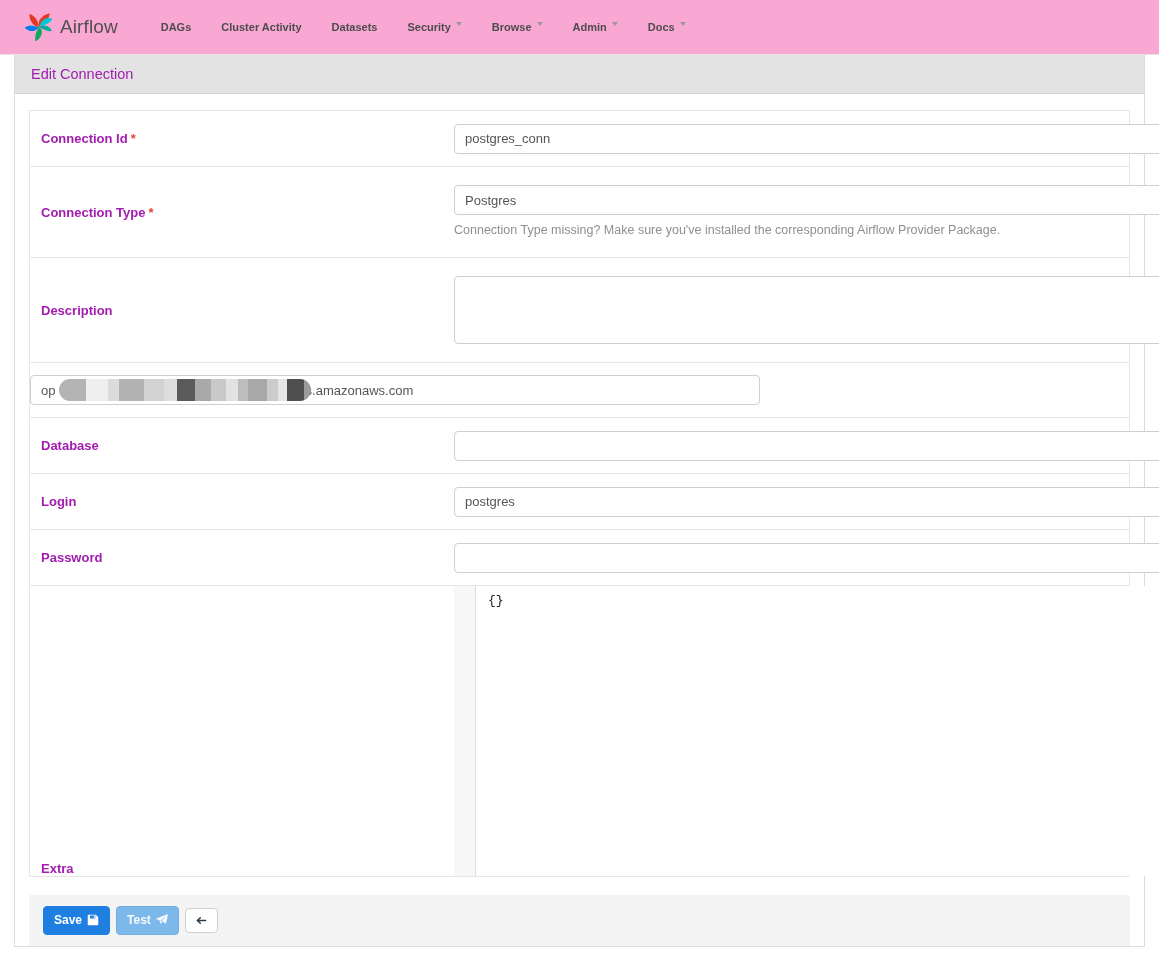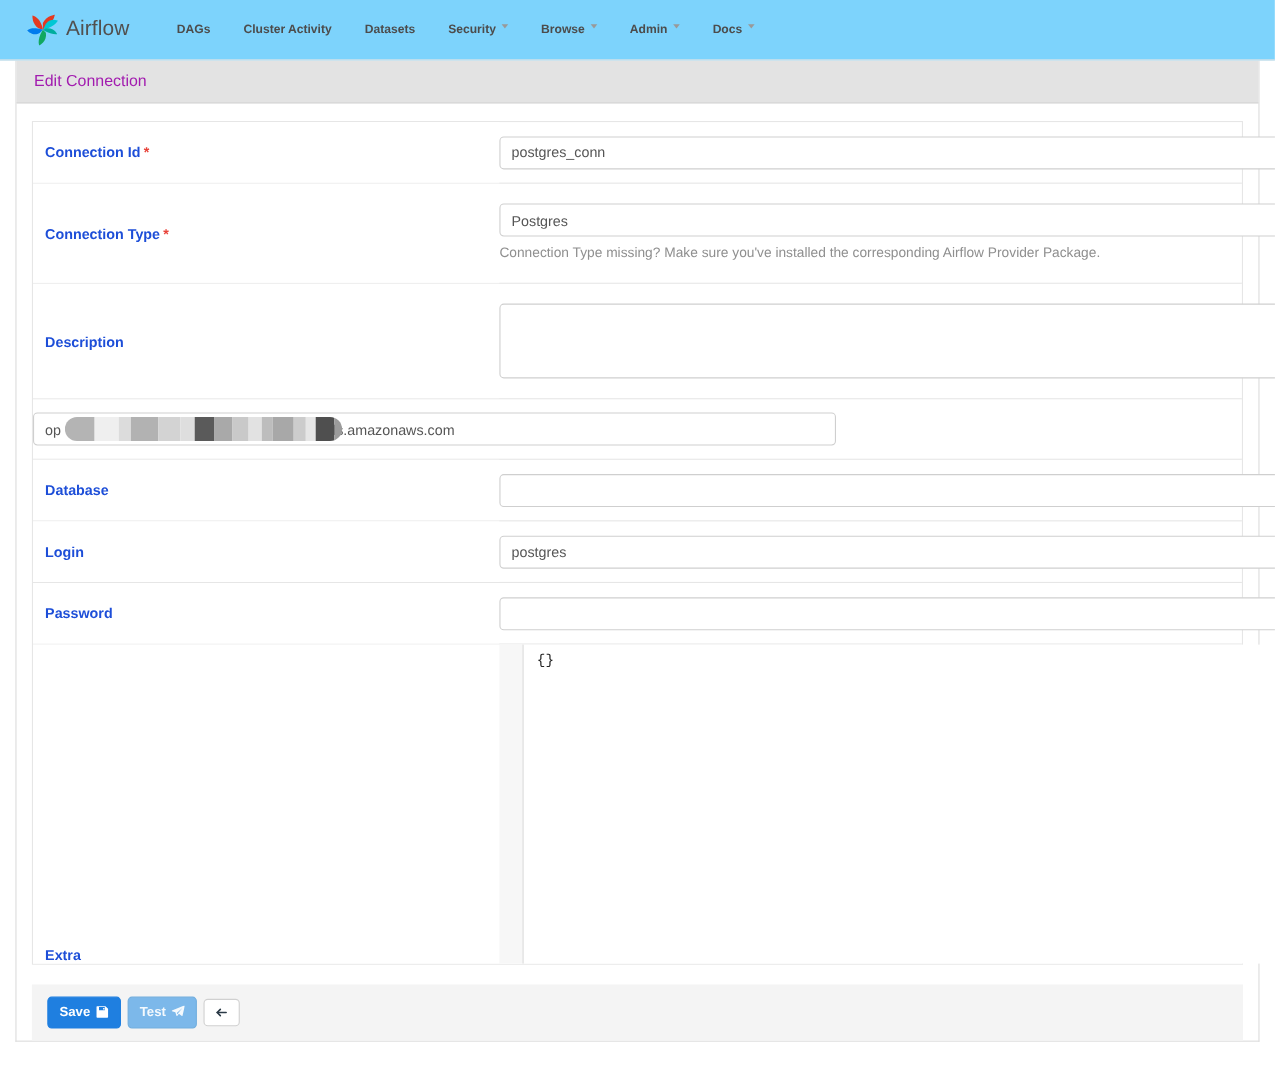--- a/index.html
+++ b/index.html
@@ -8,21 +8,21 @@
     width: 1159px; height: 974px;
     background: #ffffff;
     font-family: "Liberation Sans", sans-serif;
     overflow: hidden;
   }
 
   
   .navbar {
     position: relative;
     height: 55px;
-    background: #7dd3fc;
+    background: #f9a8d4;
     display: flex;
     align-items: center;
     padding-left: 22px;
     border-bottom: 1px solid #e4e4e4;
   }
   .brand {
     display: flex;
     align-items: center;
     gap: 4px;
     margin-right: 28px;
@@ -98,21 +98,21 @@
     width: 424px;
     min-width: 424px;
     display: flex;
     align-items: center;
     padding: 0 0 0 11px;
     background: #fff;
   }
   .label-text {
     font-size: 13px;
     font-weight: bold;
-    color: #1d4ed8;
+    color: #a21caf;
   }
   .req {
     color: #e8433a;
     font-weight: bold;
     margin-left: 3px;
     font-size: 13px;
   }
   .cell-field {
     flex: 1;
     padding: 12px 0 12px 0;

